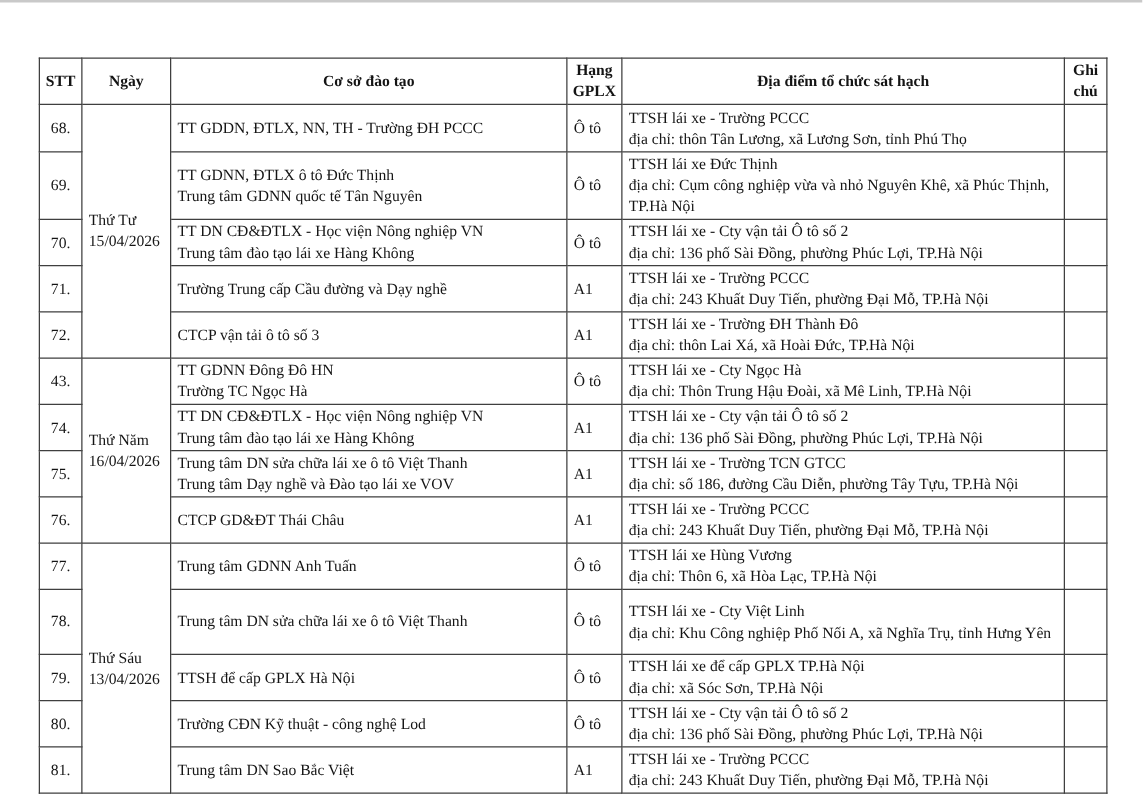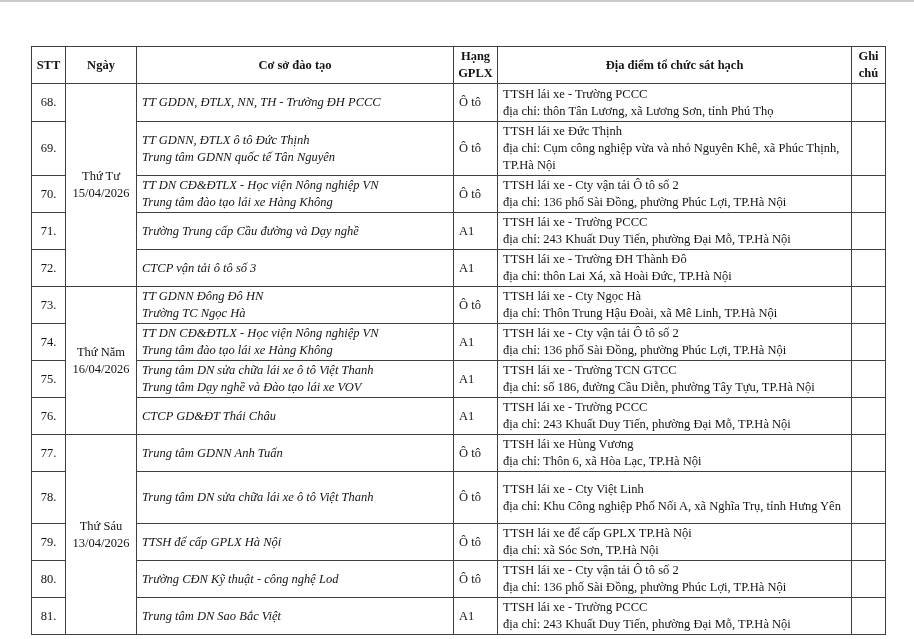--- a/index.html
+++ b/index.html
@@ -42,22 +42,22 @@
     overflow: hidden;
   }
   table.schedule th {
     font-weight: bold;
     text-align: center;
     padding: 1px 2px;
     font-size: 12.5px;
   }
   thead tr { height: 26px; }
   td.stt   { text-align: center; padding: 1px 2px; }
-  td.day   { text-align: center; padding: 1px 2px; }
-  td.fac   { text-align: left;  padding-left: 9px; font-style: italic; }
+  td.day   { padding: 1px 2px; }
+  td.fac   { text-align: left;  padding-left: 9px; }
   td.cls   { text-align: left; padding: 1px 2px; }
   td.exam  { text-align: left;  padding-left: 6px; }
   td.note  { }
   .day-label, .date-label { display: block; }
 </style>
 </head>
 <body>
 
 <div class="page">
   <div class="top-line"></div>
@@ -142,21 +142,21 @@
             <div>CTCP vận tải ô tô số 3</div>
           </td>
           <td class="cls">A1</td>
           <td class="exam">
             <div>TTSH lái xe - Trường ĐH Thành Đô</div>
             <div>địa chỉ: thôn Lai Xá, xã Hoài Đức, TP.Hà Nội</div>
           </td>
           <td class="note"></td>
         </tr>
         <tr style="height: 36px;">
-          <td class="stt">73.</td>
+          <td class="stt">43.</td>
           <td class="day" rowspan="4">
             <span class="day-label">Thứ Năm</span>
             <span class="date-label">16/04/2026</span>
           </td>
           <td class="fac">
             <div>TT GDNN Đông Đô HN</div>
             <div>Trường TC Ngọc Hà</div>
           </td>
           <td class="cls">Ô tô</td>
           <td class="exam">

